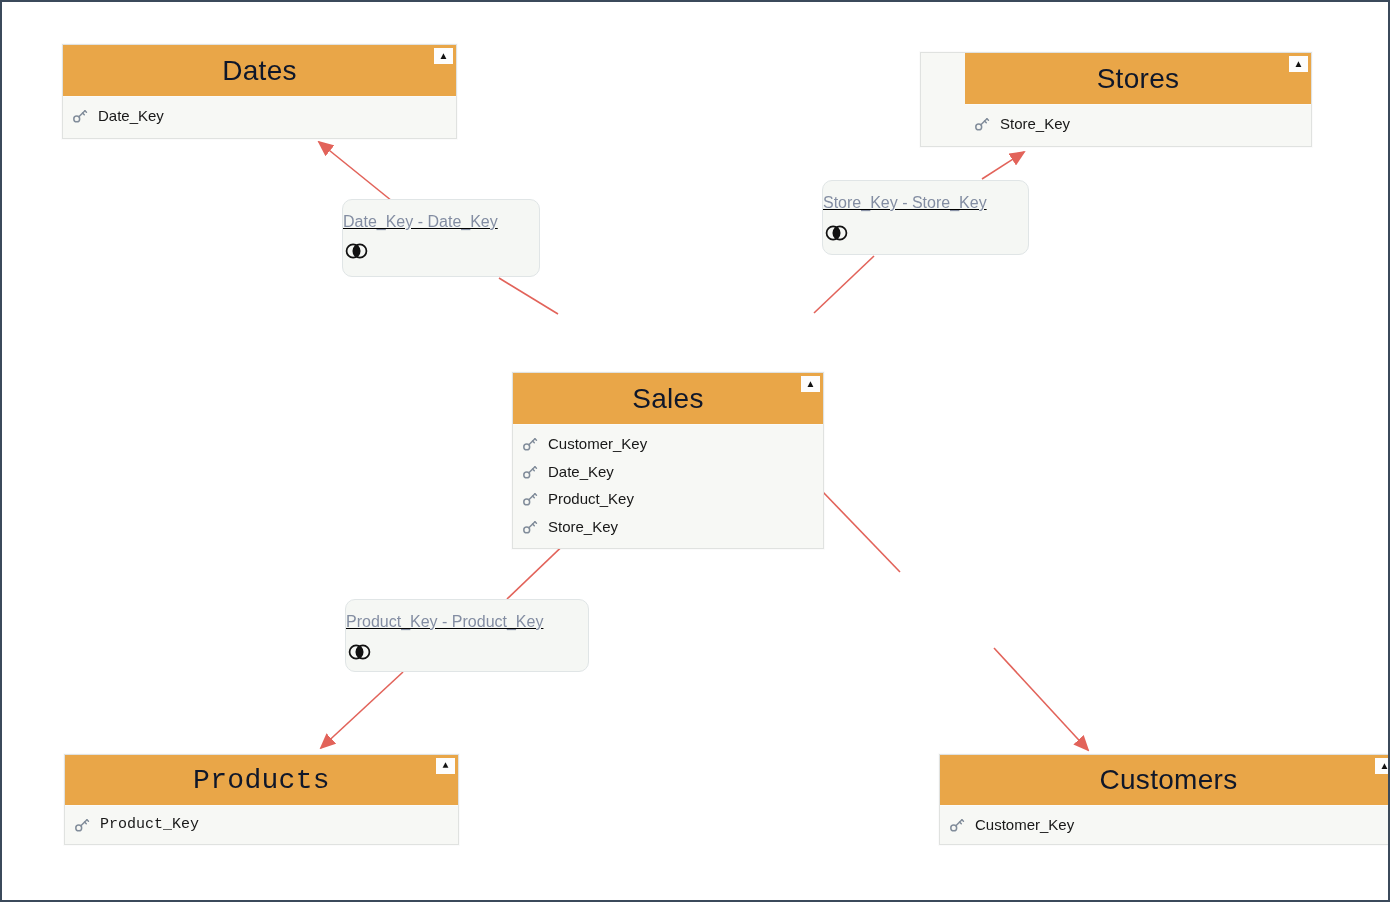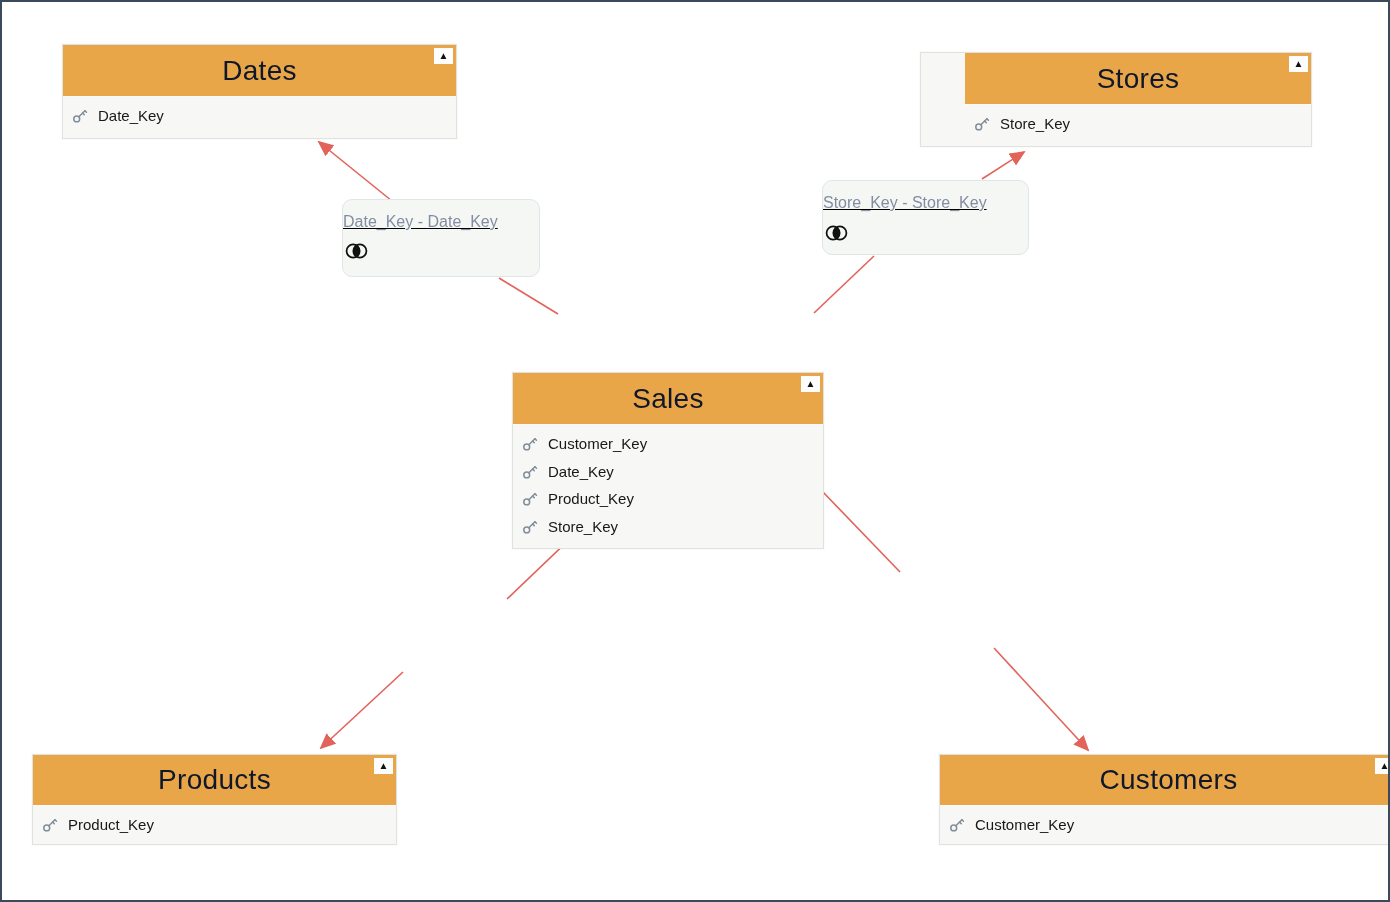--- a/index.html
+++ b/index.html
@@ -168,21 +168,21 @@
               <path d="M7.3 10.3 L13.7 3.9"></path>
               <path d="M11.2 6.4 L13.0 8.2"></path>
               <path d="M13.7 3.9 L15.3 5.5"></path>
             </g>
           </svg>
         <span class="fname">Store_Key</span>
       </div>
     </div>
   </div>
 
-  <div class="etable" style="left:30px; top:752px; width:365px;">
+  <div class="etable" style="left:62px; top:752px; width:395px;font-family:Liberation Mono, monospace;">
     <div class="ehead" style="height:51px;">
       <span class="etitle">Products</span>
       <span class="collapse-btn">
           <span class="tri">▲</span>
         </span>
     </div>
     <div class="ebody" style="padding-bottom:5px;">
       <div class="frow">
         <svg class="keyicon" width="17" height="17" viewBox="0 0 18 18">
             <g stroke="#828D9B" stroke-width="1.6" fill="none" stroke-linecap="round">
@@ -230,15 +230,23 @@
 
   <div class="relbox" style="left:820px; top:178px; width:207px; height:75px;">
     <span class="rlabel">Store_Key - Store_Key</span>
     <svg class="vennicon" width="27" height="20" viewBox="0 0 28 20">
       <circle cx="10.5" cy="10" r="6.8" fill="none" stroke="#111" stroke-width="1.8"></circle>
       <circle cx="17.5" cy="10" r="6.8" fill="none" stroke="#111" stroke-width="1.8"></circle>
       <path d="M14 4.2 A6.8 6.8 0 0 1 14 15.8 A6.8 6.8 0 0 1 14 4.2 Z" fill="#111"></path>
     </svg>
   </div>
 
+  <div class="relbox" style="left:343px; top:597px; width:244px; height:73px;">
+    <span class="rlabel">Product_Key - Product_Key</span>
+    <svg class="vennicon" width="27" height="20" viewBox="0 0 28 20">
+      <circle cx="10.5" cy="10" r="6.8" fill="none" stroke="#111" stroke-width="1.8"></circle>
+      <circle cx="17.5" cy="10" r="6.8" fill="none" stroke="#111" stroke-width="1.8"></circle>
+      <path d="M14 4.2 A6.8 6.8 0 0 1 14 15.8 A6.8 6.8 0 0 1 14 4.2 Z" fill="#111"></path>
+    </svg>
+  </div>
 
 
 </div>
 
 </body></html>

